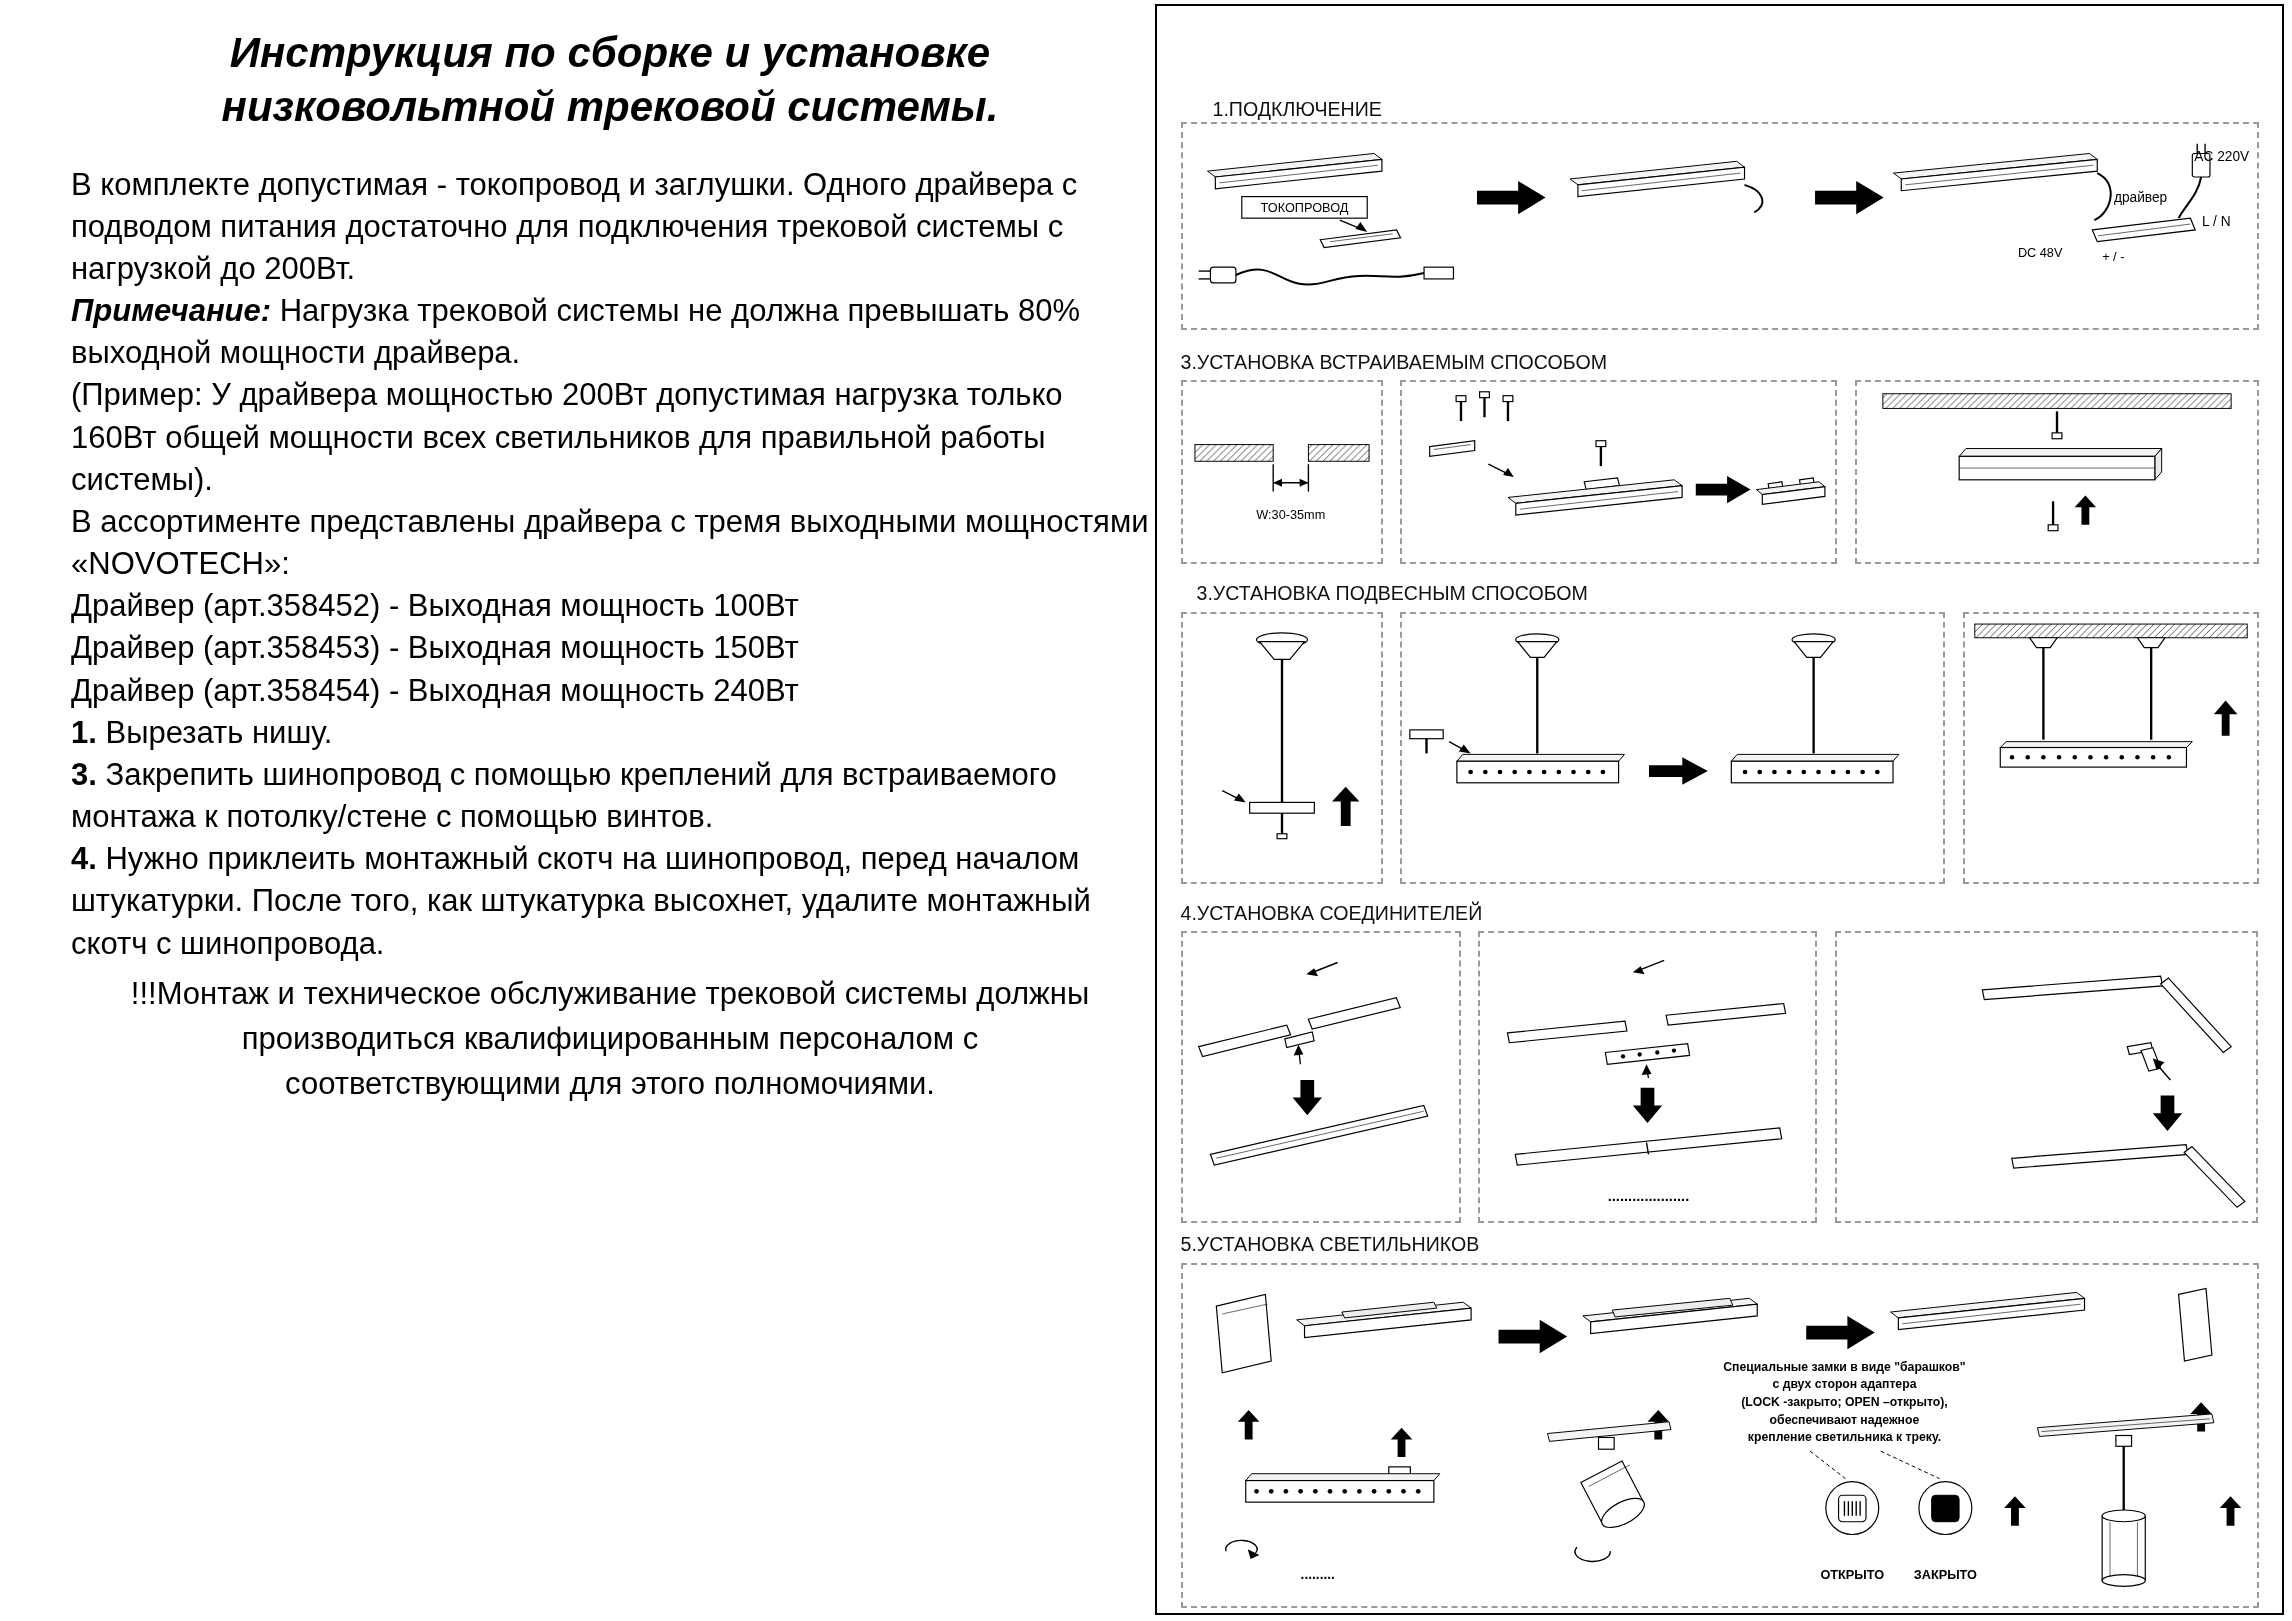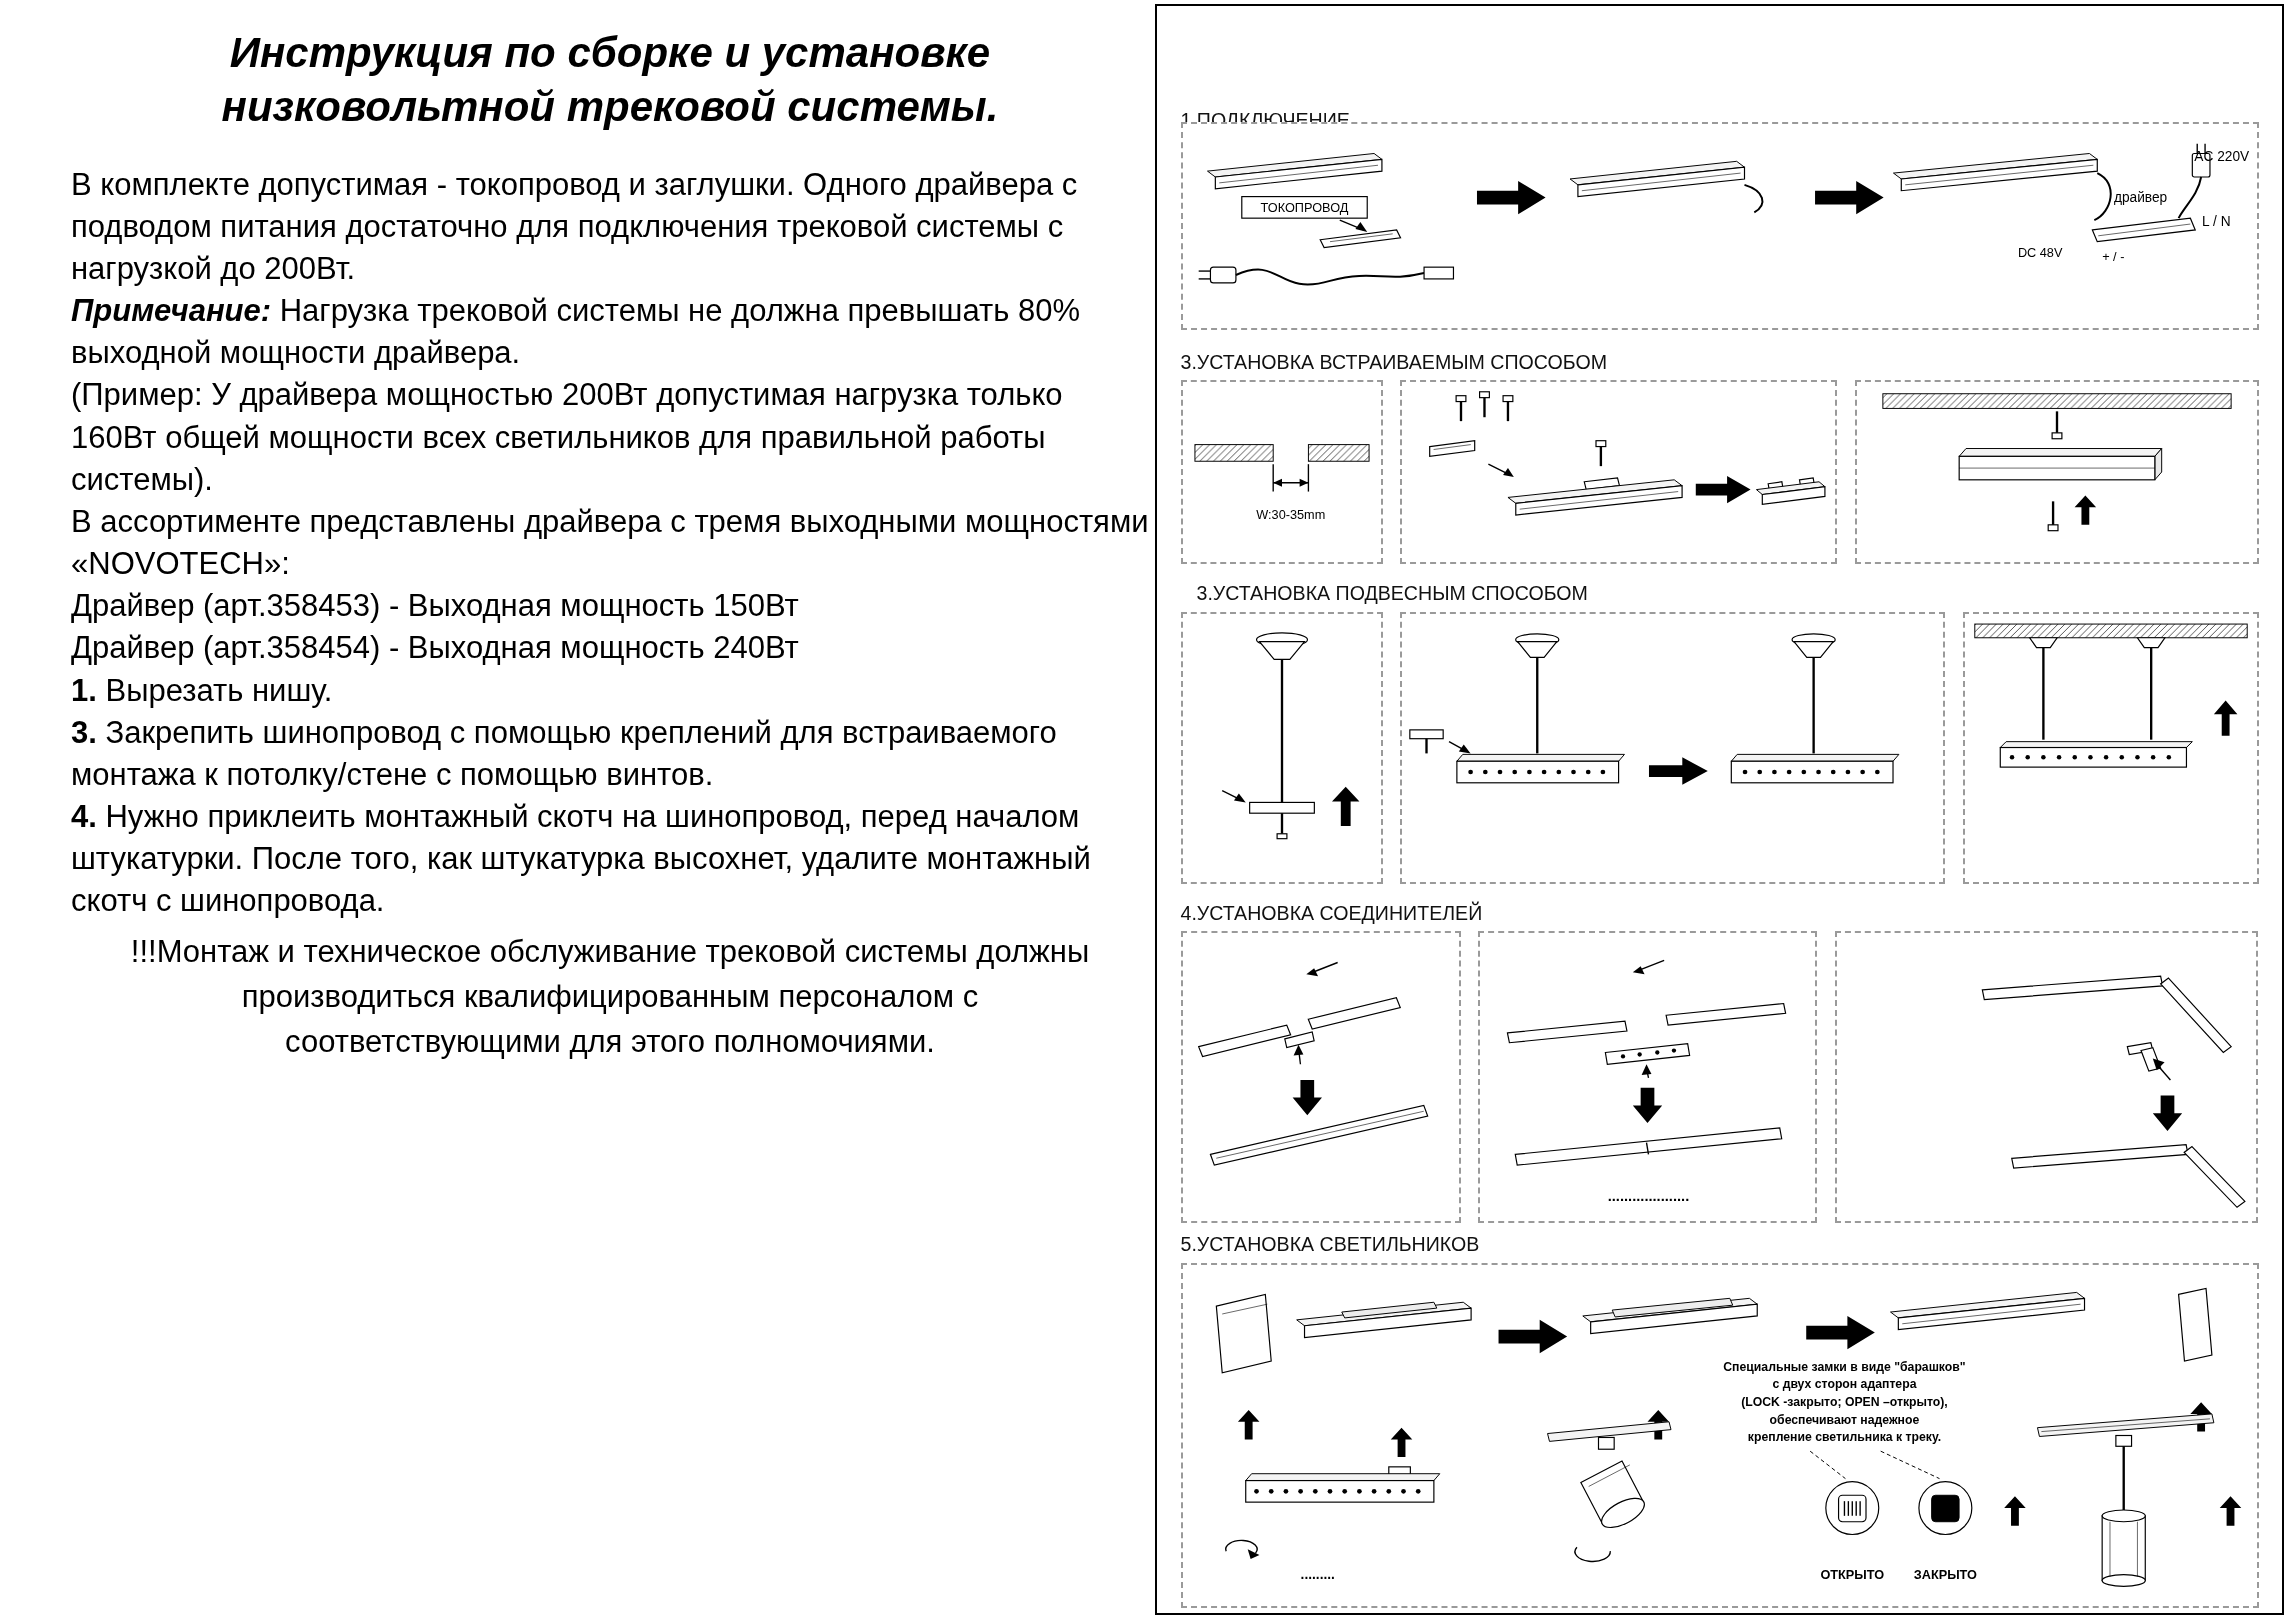--- a/index.html
+++ b/index.html
@@ -44,20 +44,21 @@
   <div class="para">В комплекте допустимая - токопровод и заглушки. Одного драйвера с подводом питания достаточно для подключения трековой системы с нагрузкой до 200Вт.</div>
 
   <div class="para">
     <span class="bi">Примечание:</span>
     <span>Нагрузка трековой системы не должна превышать 80% выходной мощности драйвера.</span>
   </div>
 
   <div class="para">(Пример: У драйвера мощностью 200Вт допустимая нагрузка только 160Вт общей мощности всех светильников для правильной работы системы).</div>
   <div class="para">В ассортименте представлены драйвера с тремя выходными мощностями «NOVOTECH»:</div>
 
+  <div class="para">Драйвер (арт.358452) - Выходная мощность 100Вт</div>
   <div class="para">Драйвер (арт.358453) - Выходная мощность 150Вт</div>
   <div class="para">Драйвер (арт.358454) - Выходная мощность 240Вт</div>
 
 
   <div class="para">
     <span class="b">1.</span>
     <span>Вырезать нишу.</span>
   </div>
   <div class="para">
     <span class="b">3.</span>
@@ -66,21 +67,21 @@
   <div class="para">
     <span class="b">4.</span>
     <span>Нужно приклеить монтажный скотч на шинопровод, перед началом штукатурки. После того, как штукатурка высохнет, удалите монтажный скотч с шинопровода.</span>
   </div>
 
   <div class="warning">!!!Монтаж и техническое обслуживание трековой системы должны производиться квалифицированным персоналом с соответствующими для этого полномочиями.</div>
 </div>
 
 <div class="panel">
 
-  <div class="sec-title" style="top:103px;">1.ПОДКЛЮЧЕНИЕ</div>
+  <div class="sec-title" style="top:92px;margin-left:32px;">1.ПОДКЛЮЧЕНИЕ</div>
   <div class="dbox" style="left:23.5px; top:116px; width:1078px; height:208px;">
     <svg width="1074" height="204" viewBox="0 0 1096 208">
 
       <g transform="translate(25,30)">
         <polygon class="topface" points="0,18 170,0 178,6 8,24"></polygon>
         <polygon class="shape" points="8,24 178,6 178,18 8,36"></polygon>
         <line class="hair" x1="12" y1="30" x2="174" y2="12"></line>
       </g>
       <rect x="60" y="74" width="128" height="22" class="shape"></rect>
       <text x="124" y="90" text-anchor="middle" font-size="13">ТОКОПРОВОД</text>

